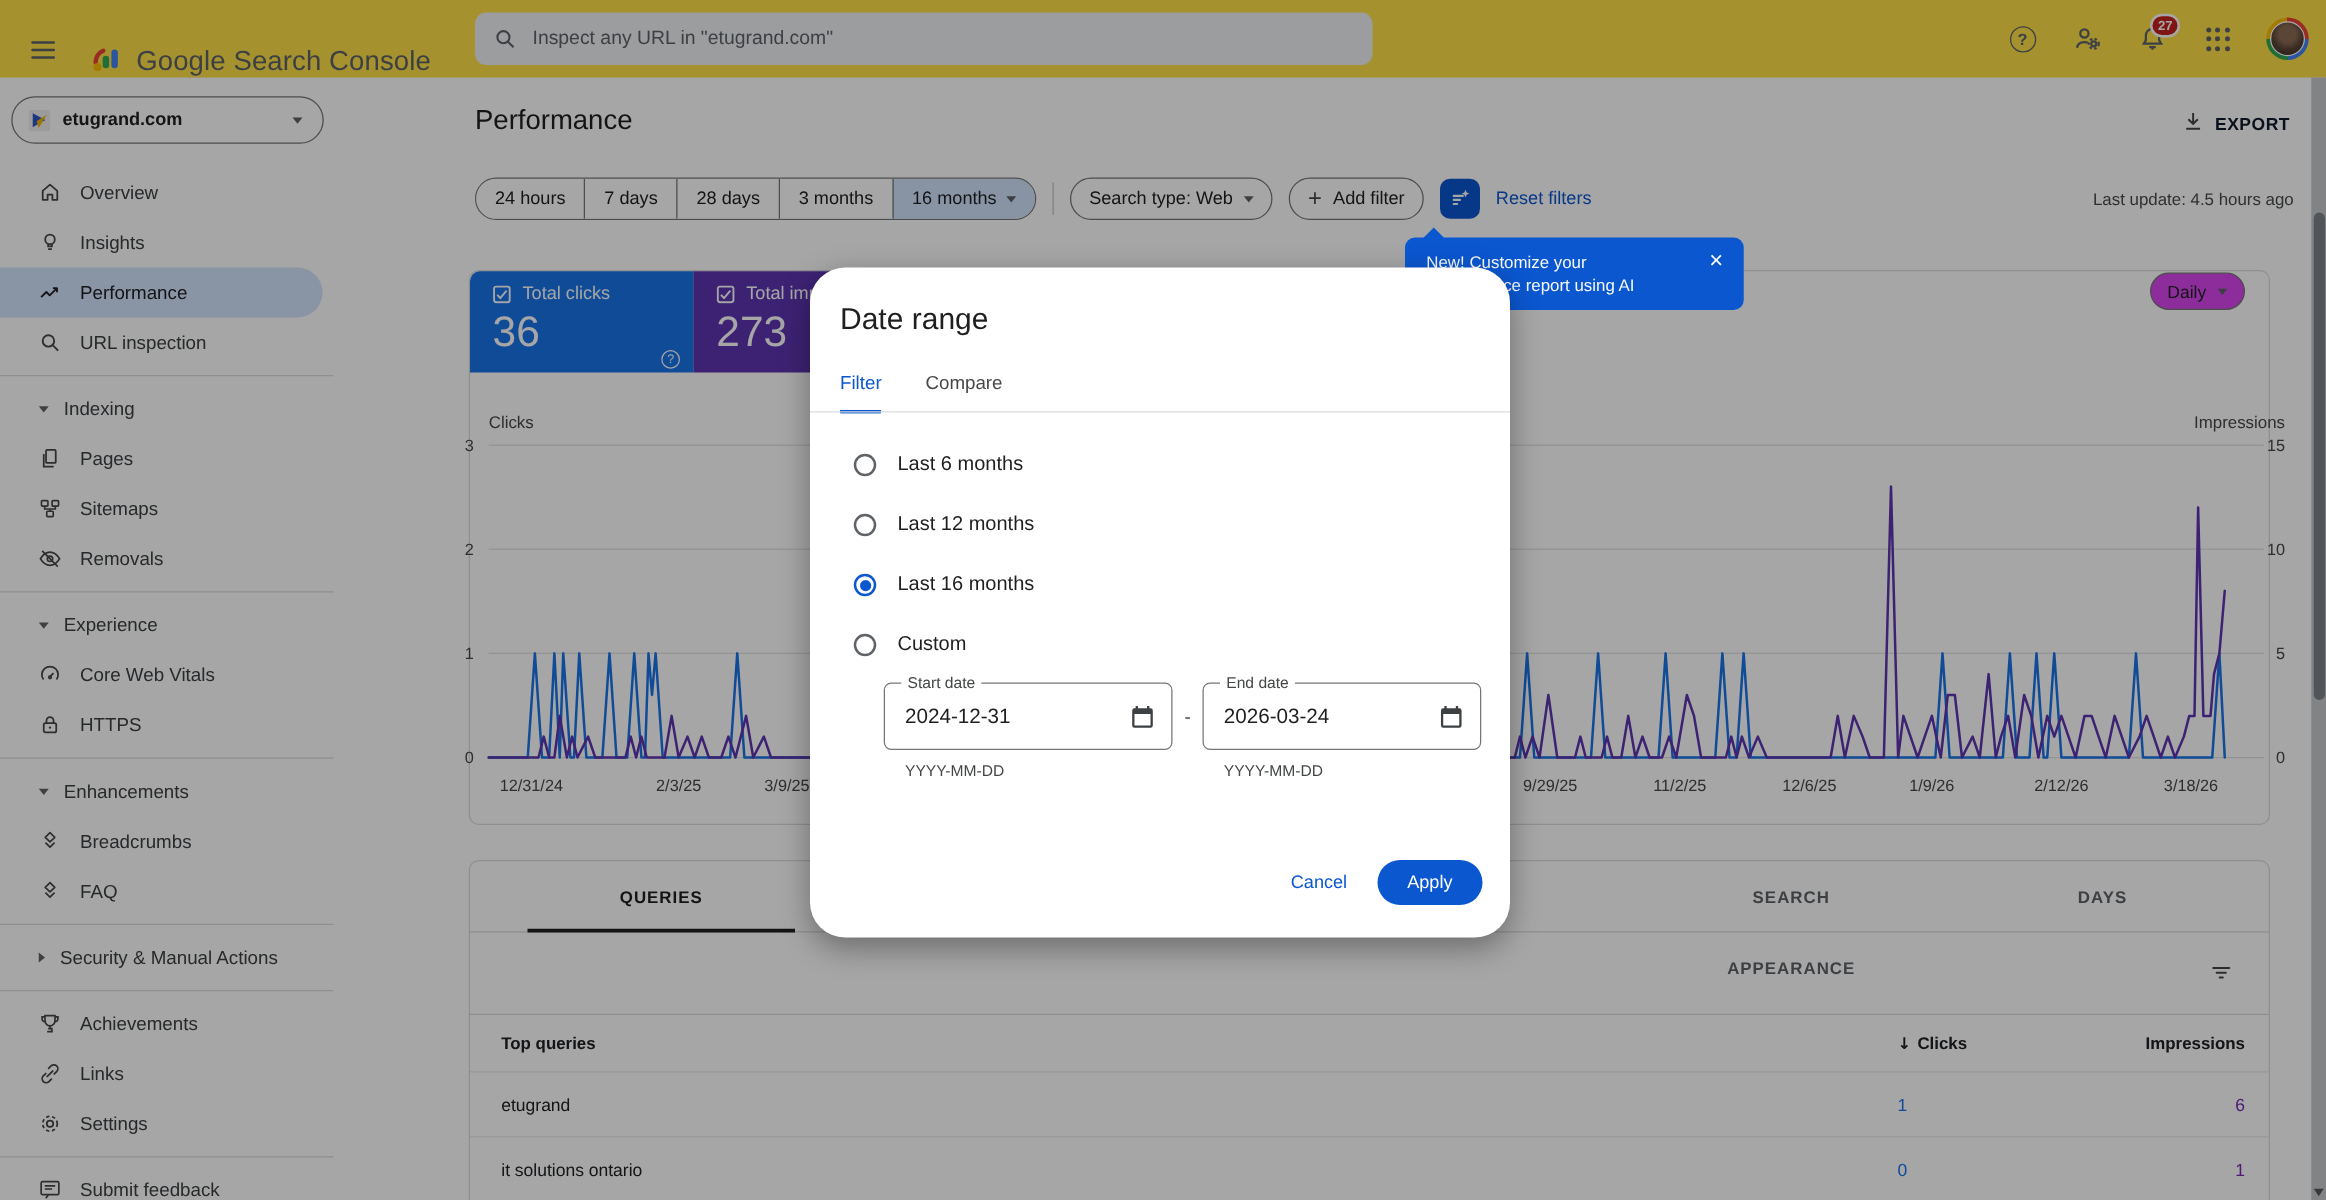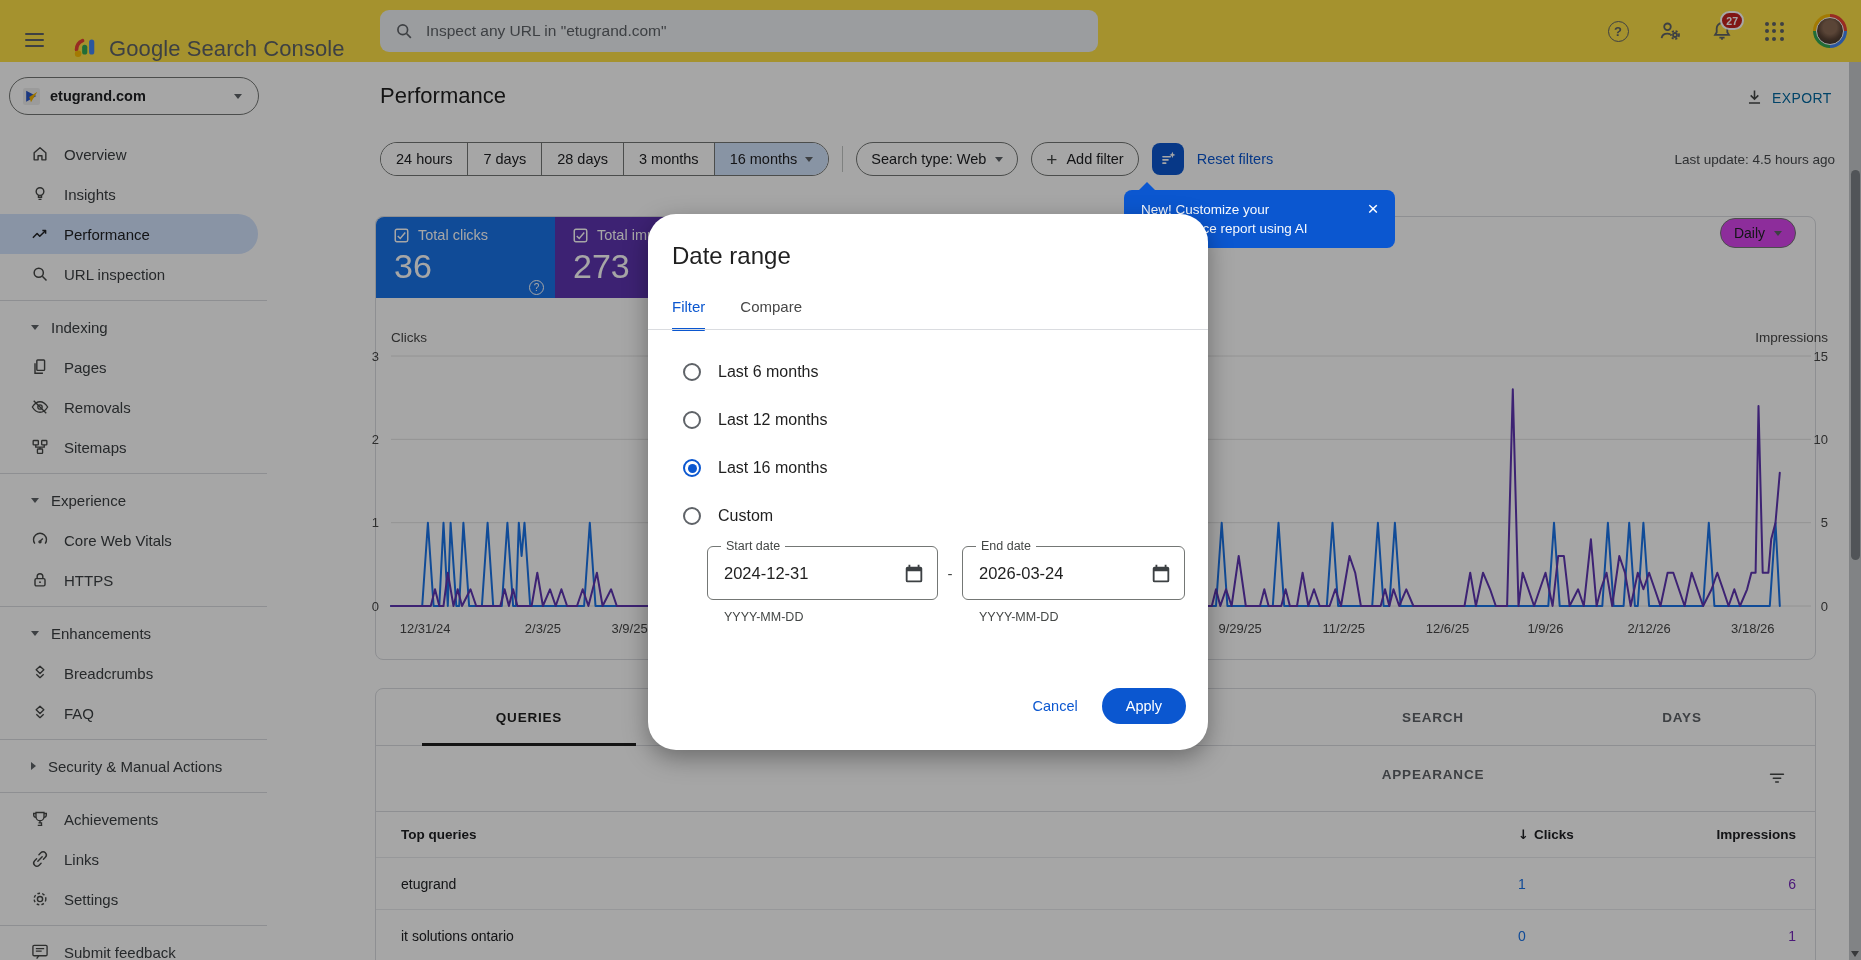--- a/index.html
+++ b/index.html
@@ -49,22 +49,22 @@
   .nav-section { padding-left:31px; gap:12px; }
   .nav-div { height:1px; background:#dadce0; margin:6px 0; }
   .caret-down { width:0; height:0; border-left:4.5px solid transparent; border-right:4.5px solid transparent;
                 border-top:5px solid #5f6368; }
   .caret-right { width:0; height:0; border-top:4.5px solid transparent; border-bottom:4.5px solid transparent;
                  border-left:5px solid #5f6368; }
 
   
   .main { position:absolute; left:267px; top:62px; right:0; bottom:0; background:#fff; }
   .page-title { position:absolute; left:113px; top:21px; font-size:22px; color:#1f1f1f; }
-  .export-btn { position:absolute; left:1478px; top:26px; display:flex; align-items:center; gap:8px;
-                color:#0369a1; font-size:14px; font-weight:normal; letter-spacing:.4px; cursor:pointer; }
+  .export-btn { position:absolute; left:1478px; top:26px; display:flex; align-items:flex-end; gap:8px;
+                color:#0f172a; font-size:14px; font-weight:bold; letter-spacing:.4px; cursor:pointer; }
 
   .chips-row { position:absolute; left:113px; top:80px; right:26px; height:34px; display:flex; align-items:center; gap:13px; }
   .seg-group { display:flex; height:34px; border:1px solid #747775; border-radius:17px; overflow:hidden; }
   .seg { padding:0 15px; line-height:32px; font-size:14.5px; color:#202124; border-left:1px solid #747775;
          cursor:pointer; background:#fff; white-space:nowrap; display:flex; align-items:center; gap:8px; }
   .seg:first-child { border-left:none; }
   .seg.selected { background:#d2e3fc; }
   .chip { height:34px; border:1px solid #747775; border-radius:17px; display:flex; align-items:center;
           gap:9px; padding:0 14px; font-size:14.5px; color:#202124; cursor:pointer; background:#fff; white-space:nowrap; }
   .chips-divider { width:1px; height:26px; background:#c4c7c5; }
@@ -268,34 +268,34 @@
     </div>
     <div class="nav-item">
       <svg class="ic" viewBox="0 0 24 24" fill="none" stroke="#454746" stroke-width="1.7">
           <rect x="8.2" y="3.5" width="9.3" height="12.5" rx="1"></rect>
           <path d="M6 7.5v12h9.5"></path>
         </svg>
       <span>Pages</span>
     </div>
     <div class="nav-item">
       <svg class="ic" viewBox="0 0 24 24" fill="none" stroke="#454746" stroke-width="1.6">
-          <path d="M2.8 12c2.6-4.2 6-6.3 9.2-6.3s6.6 2.1 9.2 6.3c-2.6 4.2-6 6.3-9.2 6.3S5.4 16.2 2.8 12z"></path>
-          <circle cx="12" cy="12" r="2.6"></circle>
-          <path d="M4.5 4.5l15 15"></path>
-        </svg>
-      <span>Removals</span>
-    </div>
-    <div class="nav-item">
-      <svg class="ic" viewBox="0 0 24 24" fill="none" stroke="#454746" stroke-width="1.6">
           <rect x="3.8" y="4.2" width="6.2" height="5.2" rx=".8"></rect>
           <rect x="14" y="4.2" width="6.2" height="5.2" rx=".8"></rect>
           <rect x="8.9" y="14.4" width="6.2" height="5.2" rx=".8"></rect>
           <path d="M6.9 9.4v2.8h10.2V9.4M12 12.2v2.2"></path>
         </svg>
       <span>Sitemaps</span>
+    </div>
+    <div class="nav-item">
+      <svg class="ic" viewBox="0 0 24 24" fill="none" stroke="#454746" stroke-width="1.6">
+          <path d="M2.8 12c2.6-4.2 6-6.3 9.2-6.3s6.6 2.1 9.2 6.3c-2.6 4.2-6 6.3-9.2 6.3S5.4 16.2 2.8 12z"></path>
+          <circle cx="12" cy="12" r="2.6"></circle>
+          <path d="M4.5 4.5l15 15"></path>
+        </svg>
+      <span>Removals</span>
     </div>
     <div class="nav-div"></div>
     <div class="nav-section">
       <span class="caret-down"></span>
       <span>Experience</span>
     </div>
     <div class="nav-item">
       <svg class="ic" viewBox="0 0 24 24" fill="none" stroke="#454746" stroke-width="1.7">
           <path d="M5.8 16.4a7.8 7.8 0 1 1 12.4 0"></path>
           <path d="M12 13.6l3.4-3.4"></path>

